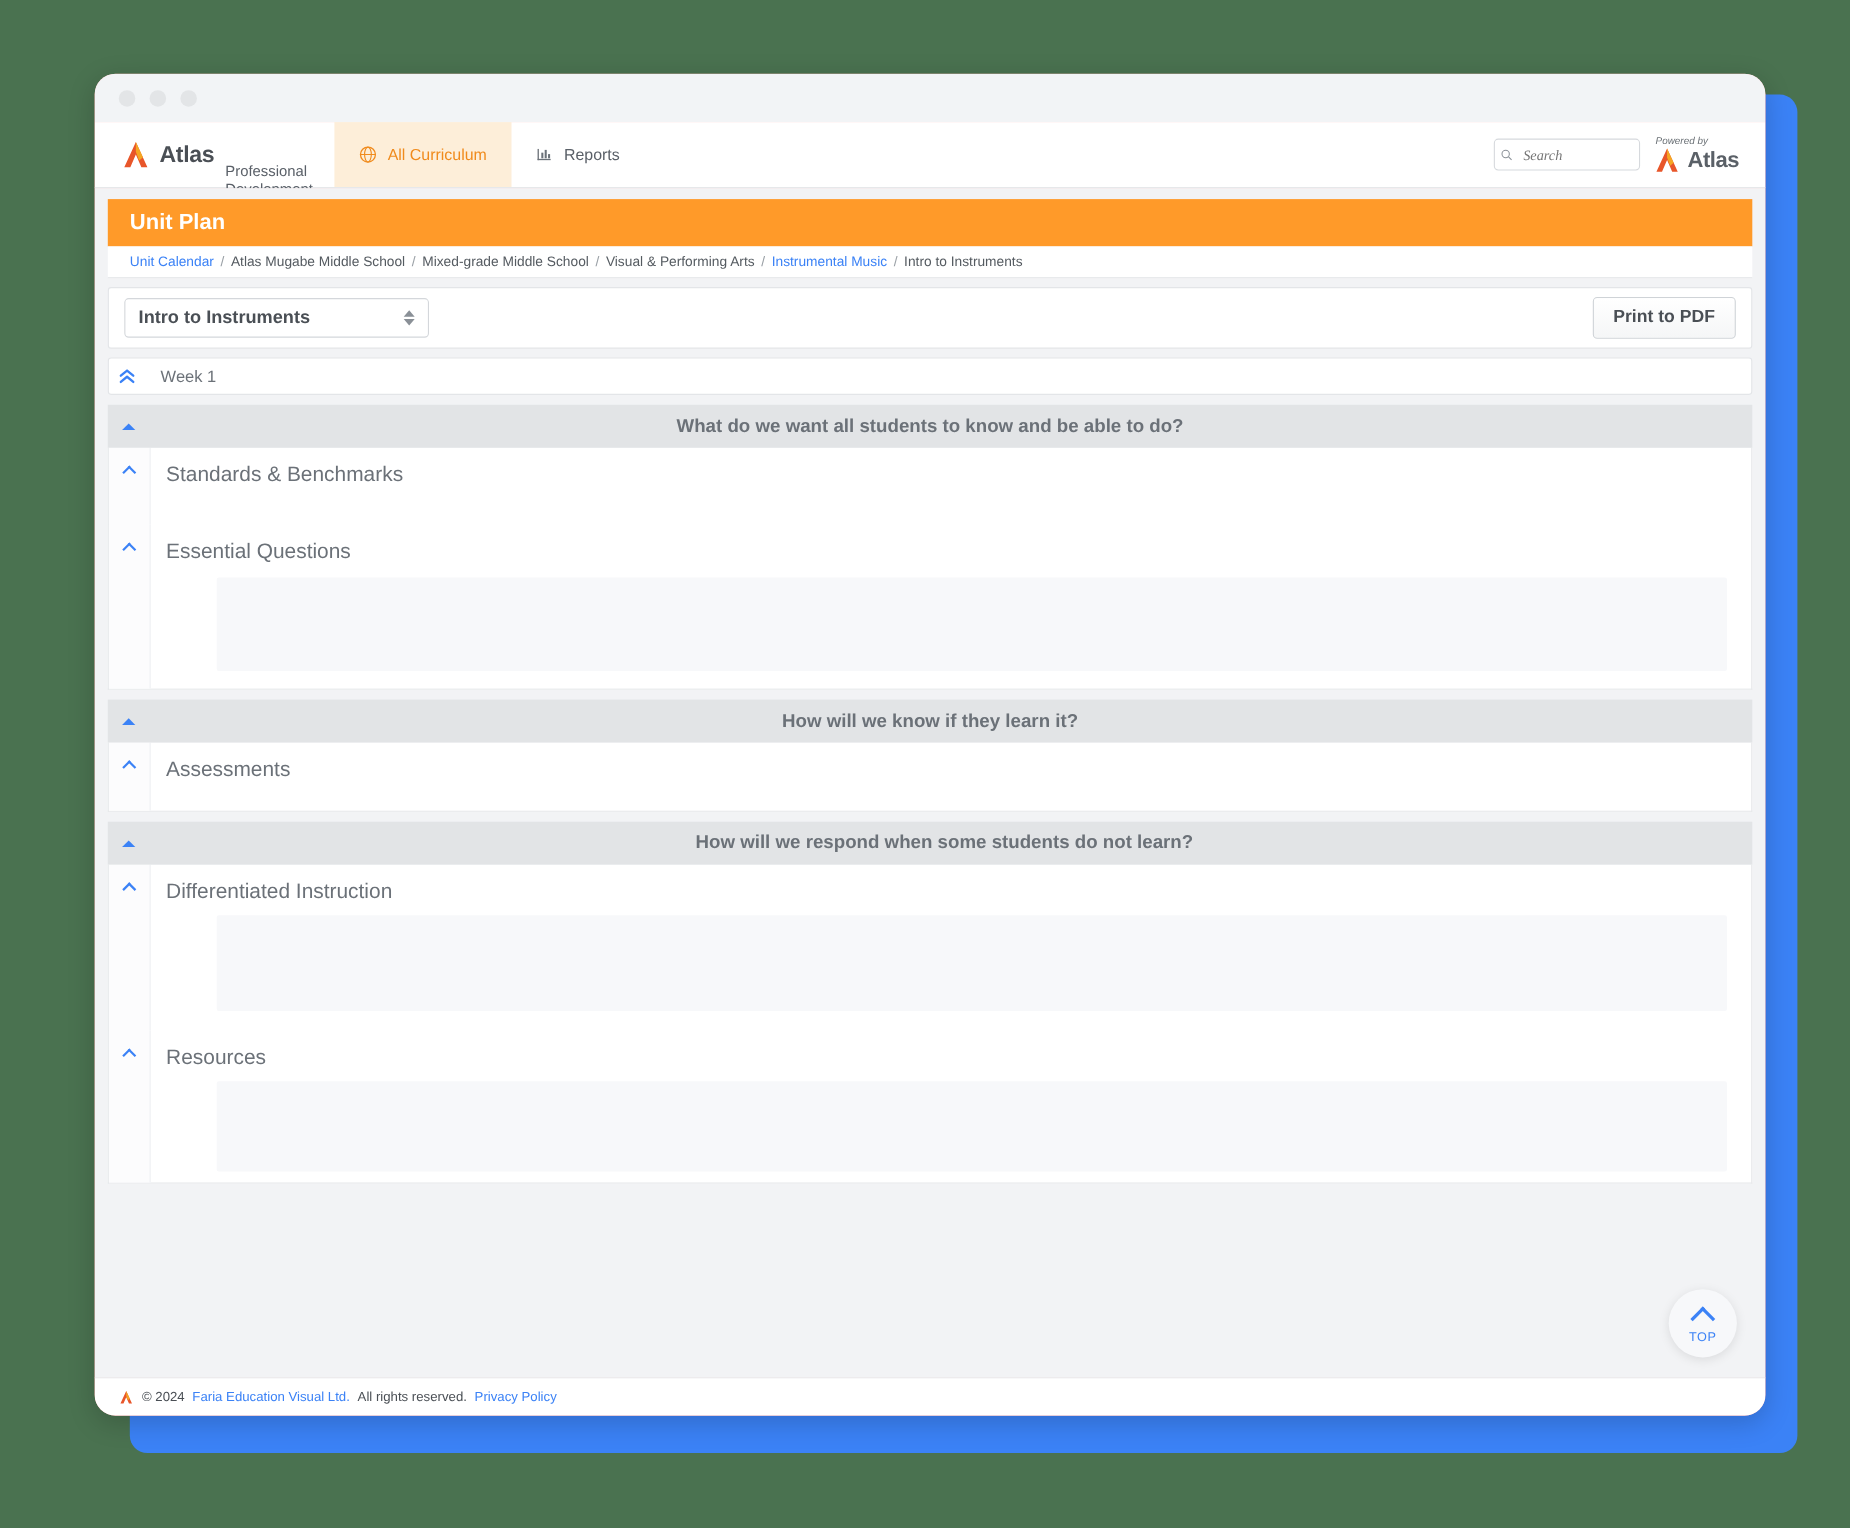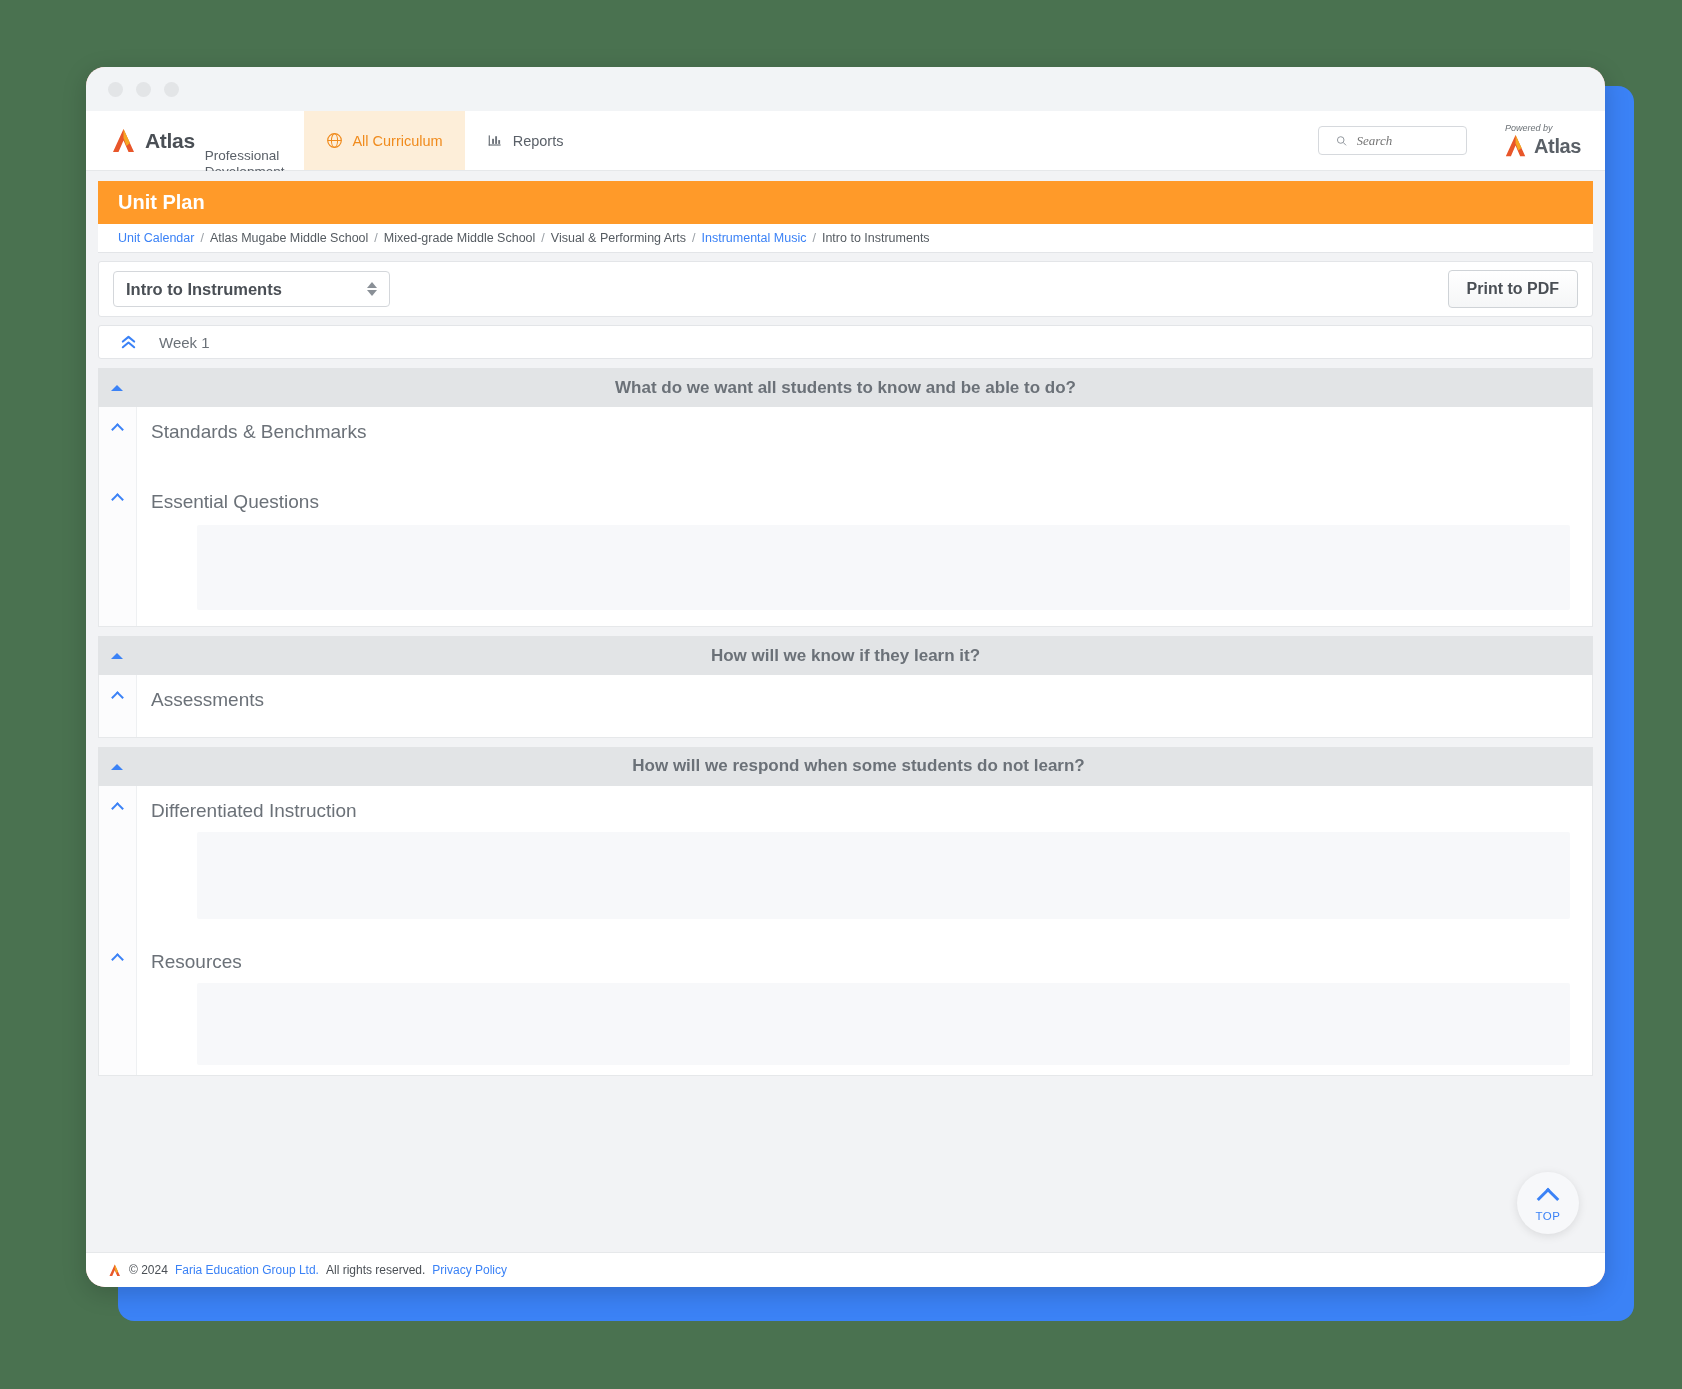--- a/index.html
+++ b/index.html
@@ -70,24 +70,24 @@
     padding: 0 22px;
     font-size: 14.5px;
     color: #5a6068;
     cursor: pointer;
   }
   .navitem.active { background: #fdeed9; color: #f08b1d; }
   .navspacer { flex: 1; }
   .searchbox {
     align-self: center;
     display: flex; align-items: center; gap: 9px;
-    width: 149px; height: 29px;
+    width: 133px; height: 29px;
     border: 1px solid #d6d9dd; border-radius: 4px;
-    padding: 0 17px;
-    margin-right: 36px;
+    padding: 0 5px;
+    margin-right: 12px;
   }
   .searchbox input {
     border: none; outline: none; background: transparent;
     font-family: "Liberation Serif", serif;
     font-style: italic;
     font-size: 13px; color: #9aa0a6; width: 100%;
   }
   .powered {
     align-self: center; margin-right: 24px;
     display: flex; flex-direction: column; align-items: flex-start;
@@ -166,21 +166,21 @@
     font-family: "Liberation Sans", sans-serif;
   }
 
   .weekbar {
     margin-top: 8px;
     background: #fff;
     border: 1px solid #e3e5e8;
     border-radius: 3px;
     height: 34px;
     display: flex; align-items: center;
-    padding-left: 16px;
+    padding-left: 3px;
   }
   .dblchev { width: 26px; display: flex; justify-content: center; cursor: pointer; }
   .weeklabel { margin-left: 18px; font-size: 15px; color: #6b7178; }
 
   .sectionblock { margin-top: 9px; }
   .sectionhead {
     background: #e2e4e6;
     min-height: 39px;
     display: flex; align-items: center;
     padding: 8px 0;
@@ -465,19 +465,19 @@
         <span class="toplabel">TOP</span>
       </div>
     </div>
 
     <div class="footer">
       <svg width="14" height="13" viewBox="0 0 28 26">
         <path d="M13.5 1 L24 24 L18.5 24 L13.5 12.5 L8.5 24 L3 24 Z" fill="#e8562a"></path>
         <path d="M13.5 1 L20 15 L16.5 18 L13.5 10 Z" fill="#f5a623"></path>
       </svg>
       <span>© 2024</span>
-      <span class="flink">Faria Education Group Ltd.</span>
+      <span class="flink">Faria Education Visual Ltd.</span>
       <span>All rights reserved.</span>
       <span class="flink">Privacy Policy</span>
     </div>
 
   </div>
 </div>
 
 </body></html>

